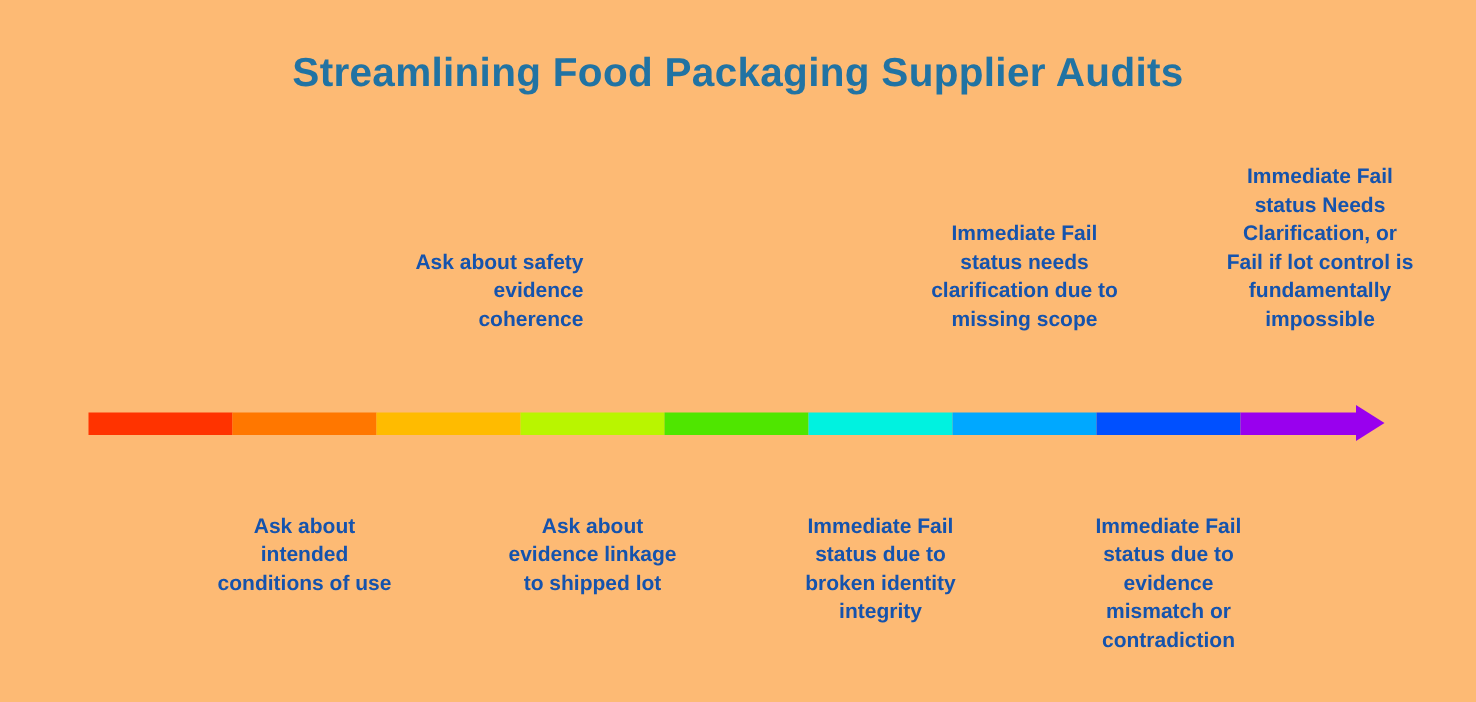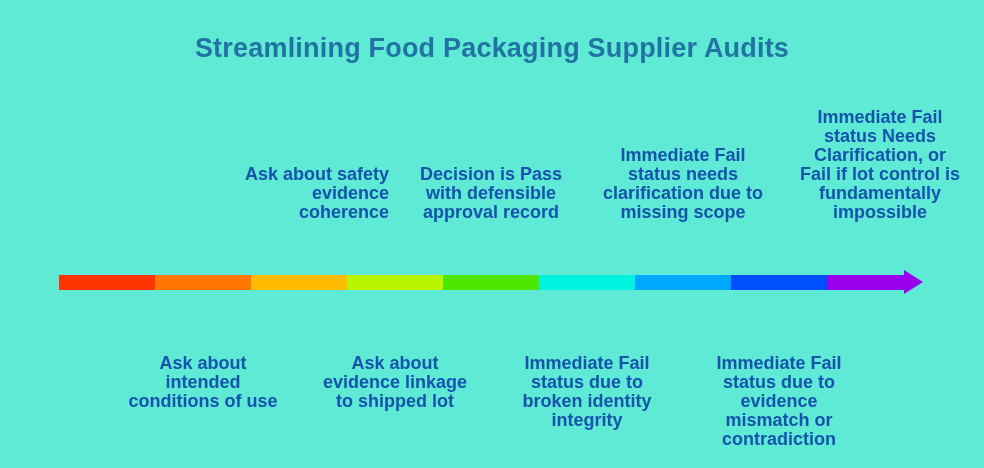--- a/index.html
+++ b/index.html
@@ -33,47 +33,44 @@
   .arrow-head{
     width:0;height:0;
     border-top:12px solid transparent;
     border-bottom:12px solid transparent;
     border-left:19px solid #9900ee;
   }
   .step-label{
     position:absolute;
     width:180px;
     text-align:center;
-    font-size:18px;
+    font-size:14px;
     line-height:19px;
     font-weight:700;
     white-space:pre-line;
   }
   .step-label.top{bottom:246px;}
-  .step-label.bottom{top:354px;}
+  .step-label.bottom{top:341px;}
 </style>
 </head>
 <body>
 
-<div id="stage" style="background: #5eead4;">
+<div id="stage" style="background: #fdba74;">
 
   <div class="page-title" style="color: rgb(33, 115, 163);">Streamlining Food Packaging Supplier Audits</div>
 
   <div class="step-label bottom" style="left: 113px; color: rgb(21, 83, 173);">Ask about
 intended
 conditions of use</div>
   <div class="step-label top" style="left: 209px; color: rgb(21, 83, 173); text-align: right;">Ask about safety
 evidence
 coherence</div>
   <div class="step-label bottom" style="left: 305px; color: rgb(21, 83, 173);">Ask about
 evidence linkage
 to shipped lot</div>
-  <div class="step-label top" style="left: 401px; color: rgb(21, 83, 173);">Decision is Pass
-with defensible
-approval record</div>
   <div class="step-label bottom" style="left: 497px; color: rgb(21, 83, 173);">Immediate Fail
 status due to
 broken identity
 integrity</div>
   <div class="step-label top" style="left: 593px; color: rgb(21, 83, 173);">Immediate Fail
 status needs
 clarification due to
 missing scope</div>
   <div class="step-label bottom" style="left: 689px; color: rgb(21, 83, 173);">Immediate Fail
 status due to

